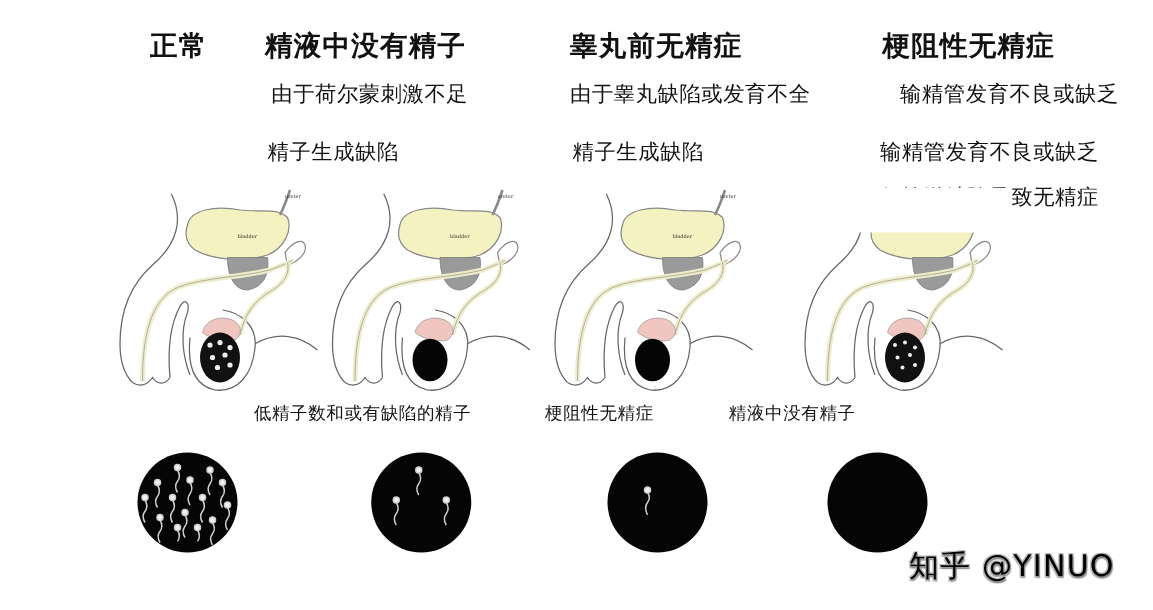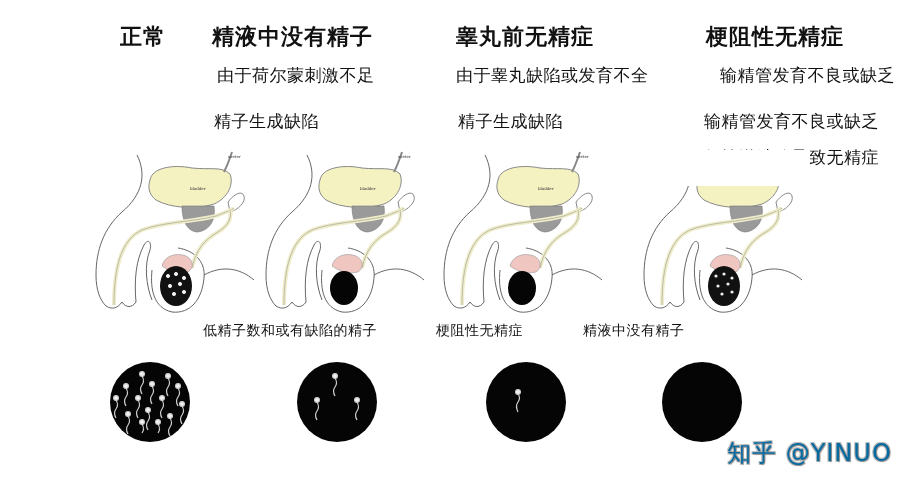--- a/index.html
+++ b/index.html
@@ -5,21 +5,21 @@
   html, body { margin:0; padding:0; background:#ffffff; }
   body { width:922px; height:488px; position:relative; overflow:hidden;
          font-family:"DejaVu Serif","Liberation Serif",serif; color:#111; }
   .abs { position:absolute; white-space:nowrap; }
   .title { font-size:22px; font-weight:bold; letter-spacing:1px; }
   .desc { font-size:17px; letter-spacing:0.5px; }
   .caption { font-size:14px; letter-spacing:0.5px; }
   .anat { position:absolute; }
   .circle { position:absolute; }
   .watermark { font-family:"DejaVu Sans","Liberation Sans",sans-serif; font-size:24px;
-               color:#0369a1; text-shadow:1px 1px 1px #888,-1px -1px 0 #bbb, 1px -1px 0 #bbb, -1px 1px 0 #bbb; letter-spacing:1px; }
+               color:#000000; text-shadow:1px 1px 1px #888,-1px -1px 0 #bbb, 1px -1px 0 #bbb, -1px 1px 0 #bbb; letter-spacing:1px; }
 </style>
 </head>
 <body>
 
 <div class="abs title" style="left:120px;top:22px;">正常</div>
 <div class="abs title" style="left:212px;top:22px;">精液中没有精子</div>
 <div class="abs title" style="left:456px;top:22px;">睾丸前无精症</div>
 <div class="abs title" style="left:706px;top:22px;">梗阻性无精症</div>
 
 <div class="abs desc" style="left:217px;top:64px;">由于荷尔蒙刺激不足</div>

